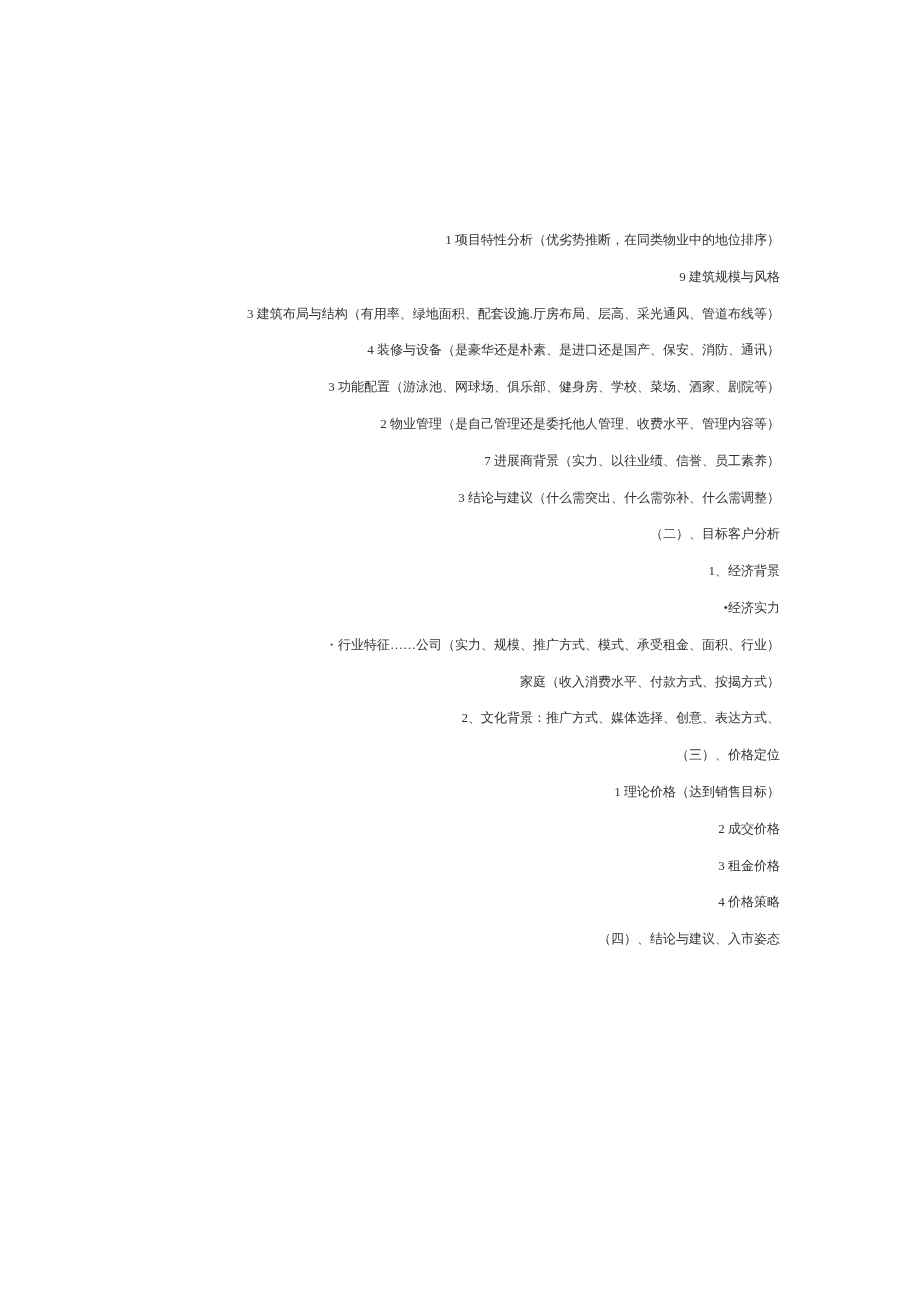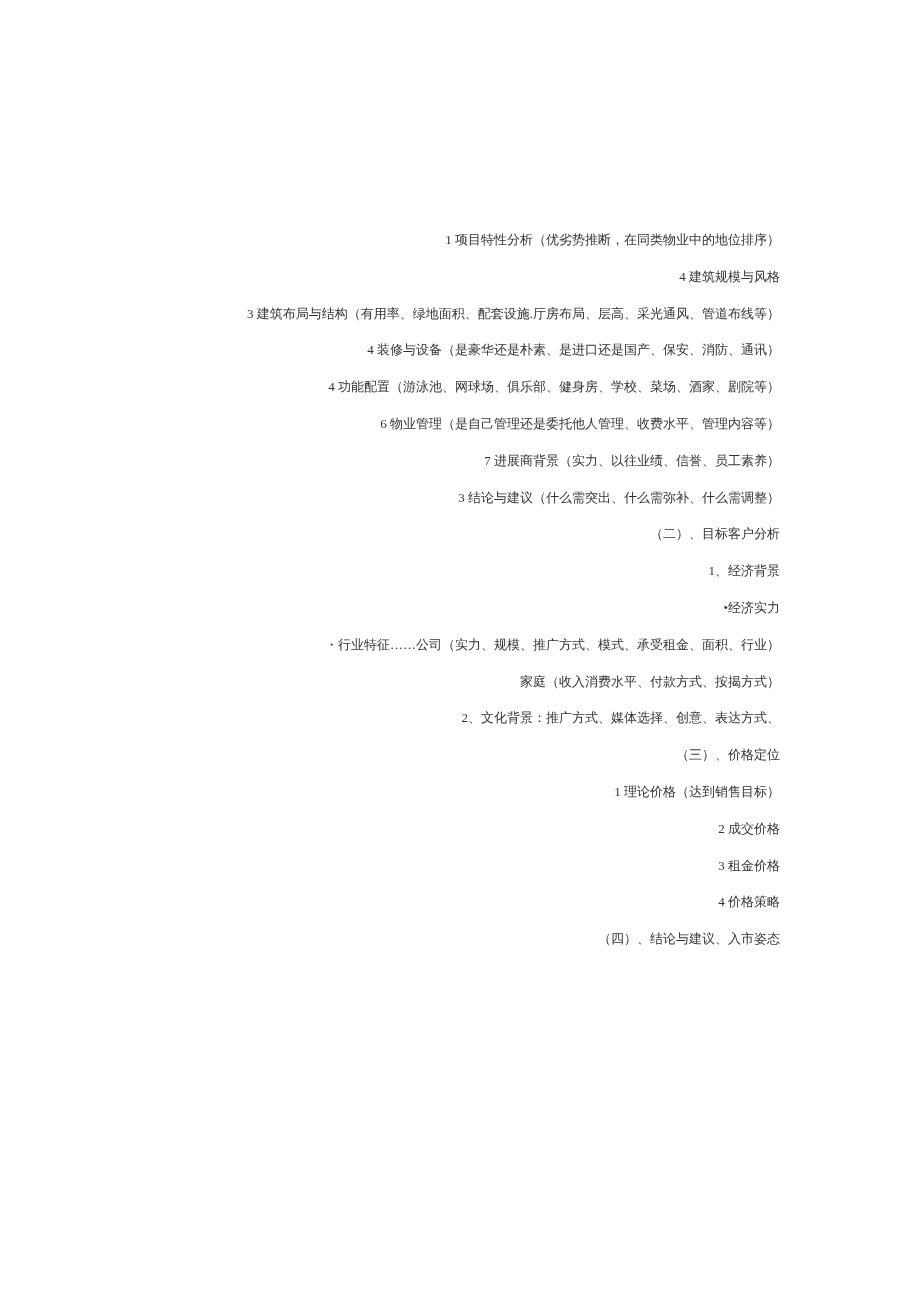--- a/index.html
+++ b/index.html
@@ -25,25 +25,25 @@
       padding-left: 130px;
     }
     .indent-2 {
       padding-left: 220px;
     }
   </style>
 </head>
 <body>
 
 <div class="line">1 项目特性分析（优劣势推断，在同类物业中的地位排序）</div>
-<div class="line">4 建筑规模与风格</div>
+<div class="line">9 建筑规模与风格</div>
 <div class="line">3 建筑布局与结构（有用率、绿地面积、配套设施.厅房布局、层高、采光通风、管道布线等）</div>
 <div class="line">4 装修与设备（是豪华还是朴素、是进口还是国产、保安、消防、通讯）</div>
-<div class="line">4 功能配置（游泳池、网球场、俱乐部、健身房、学校、菜场、酒家、剧院等）</div>
-<div class="line">6 物业管理（是自己管理还是委托他人管理、收费水平、管理内容等）</div>
+<div class="line">3 功能配置（游泳池、网球场、俱乐部、健身房、学校、菜场、酒家、剧院等）</div>
+<div class="line">2 物业管理（是自己管理还是委托他人管理、收费水平、管理内容等）</div>
 <div class="line">7 进展商背景（实力、以往业绩、信誉、员工素养）</div>
 <div class="line">3 结论与建议（什么需突出、什么需弥补、什么需调整）</div>
 <div class="line">（二）、目标客户分析</div>
 <div class="line indent-1">1、经济背景</div>
 <div class="line">•经济实力</div>
 <div class="line">・行业特征……公司（实力、规模、推广方式、模式、承受租金、面积、行业）</div>
 <div class="line indent-2">家庭（收入消费水平、付款方式、按揭方式）</div>
 <div class="line">2、文化背景：推广方式、媒体选择、创意、表达方式、</div>
 <div class="line">（三）、价格定位</div>
 <div class="line">1 理论价格（达到销售目标）</div>

